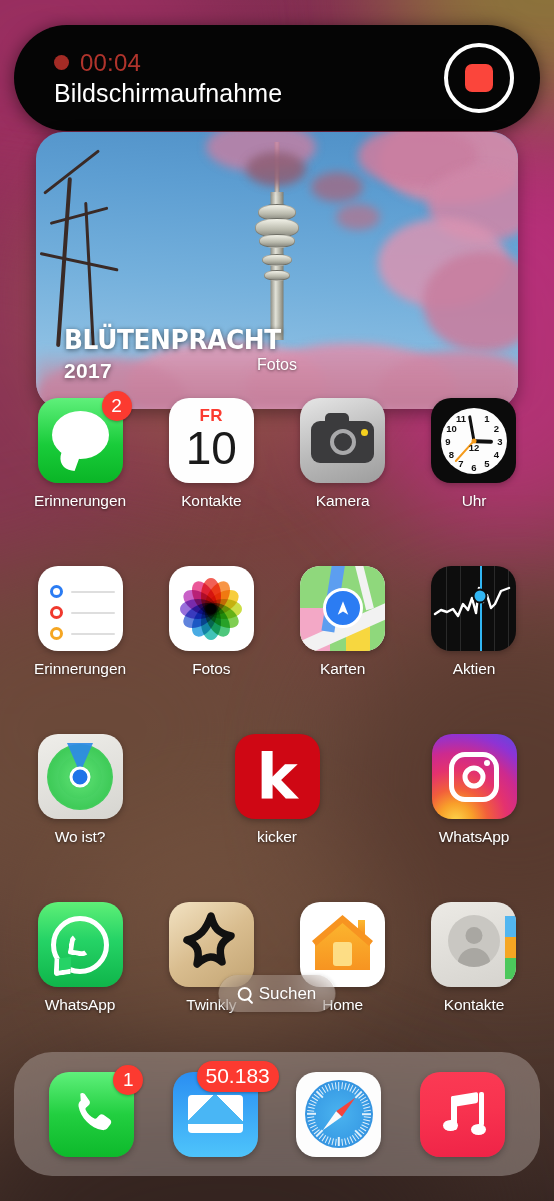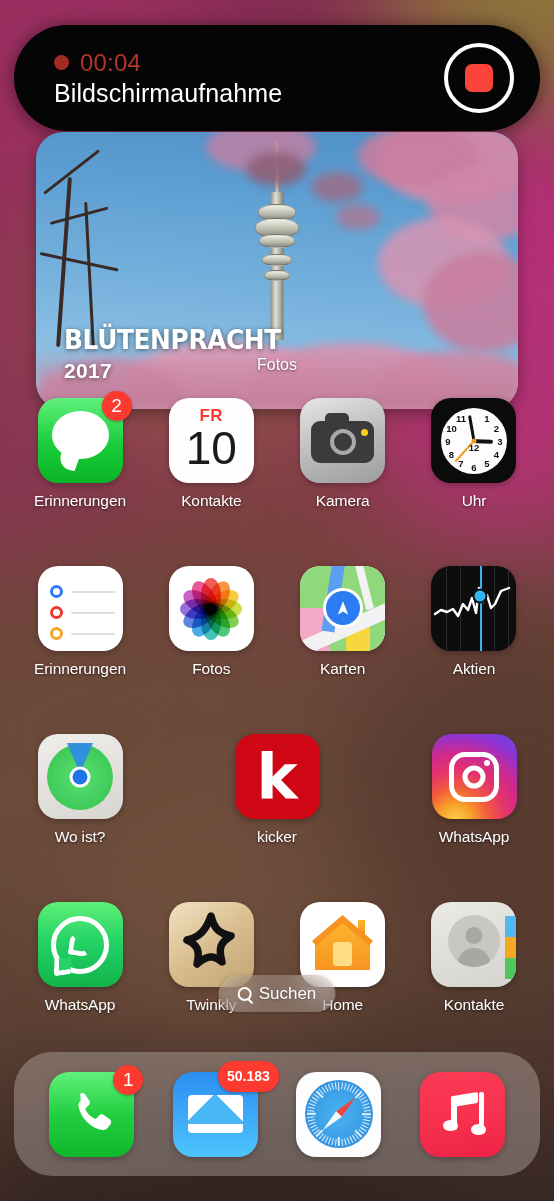--- a/index.html
+++ b/index.html
@@ -535,21 +535,21 @@
           <path d="M6.6 2.6c.7-.5 1.7-.3 2.2.4l2 2.9c.4.6.3 1.4-.2 1.9l-1.3 1.2c-.3.3-.4.7-.2 1.1.8 1.7 2.3 3.2 4 4 .4.2.8.1 1.1-.2l1.2-1.3c.5-.5 1.3-.6 1.9-.2l2.9 2c.7.5.9 1.5.4 2.2l-1.3 1.8c-.6.8-1.6 1.2-2.6 1-5.3-1-9.9-5.6-10.9-10.9-.2-1 .2-2 1-2.6z" fill="#fff"></path>
         </svg>
       </div>
       <div class="badge">1</div>
     </div>
 
     <div class="dock-cell">
       <div class="icon ic-mail">
           <div class="env"></div>
         </div>
-      <div class="badge" style="min-width:auto;font-size:14px;height:31px;border-radius:16px;top:-11px;right:-21px;padding:0 9px;font-weight:bold;">50.183</div>
+      <div class="badge" style="min-width:auto;font-size:21px;height:31px;border-radius:16px;top:-11px;right:-21px;padding:0 9px;">50.183</div>
     </div>
 
     <div class="dock-cell">
       <div class="icon ic-safari">
         <div class="saf" id="saf-dial">
           <div class="saf-needle">
               <div class="saf-n1"></div>
               <div class="saf-n2"></div>
             </div>
         <div class="saf-tick" style="transform: translateX(-50%) rotate(0deg); height: 9px; width: 1.6px;"></div>

